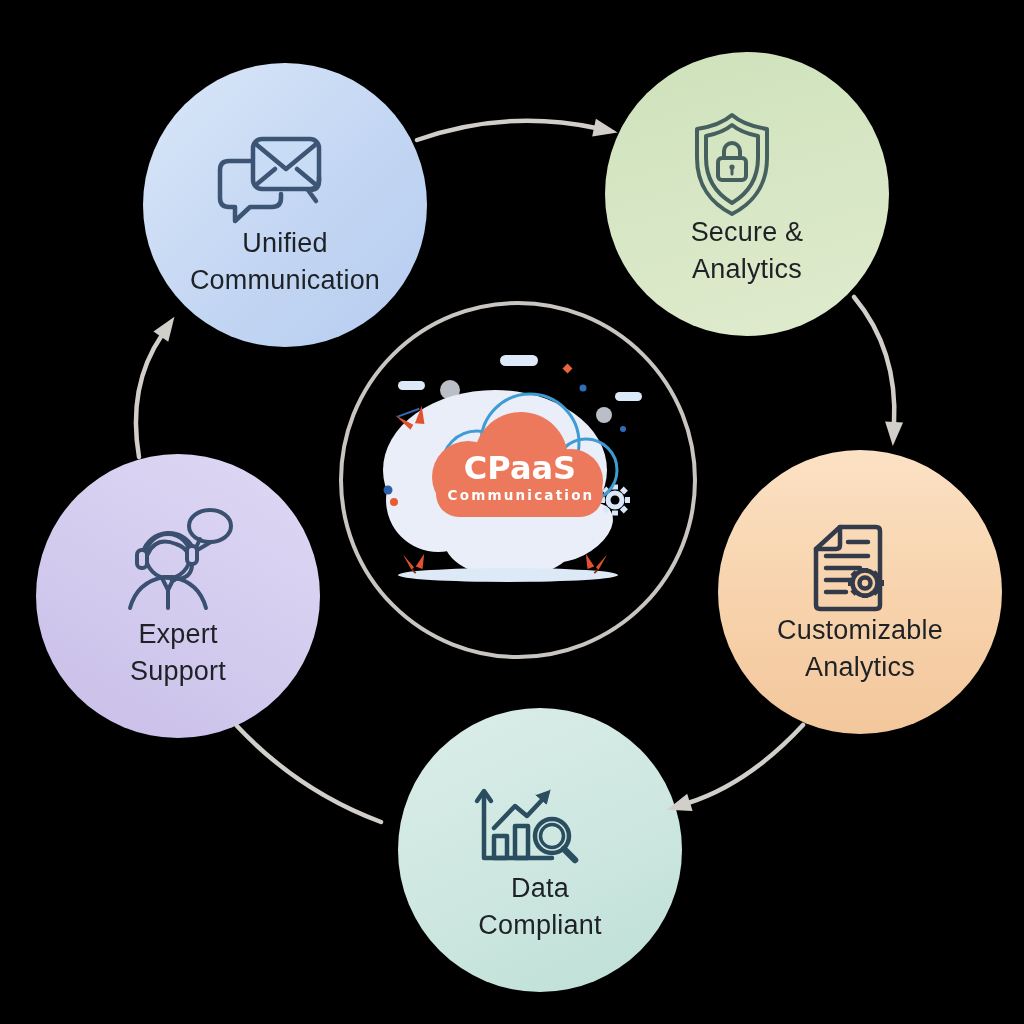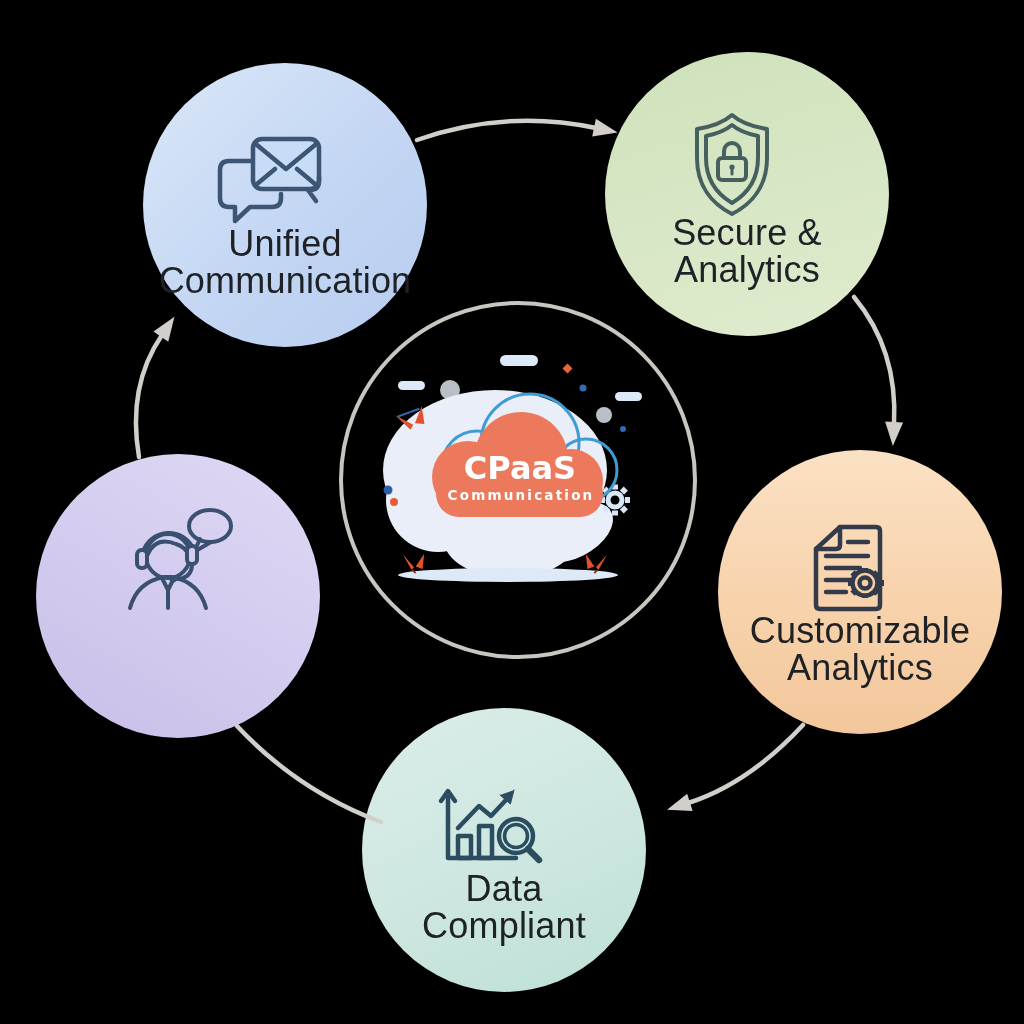--- a/index.html
+++ b/index.html
@@ -1,29 +1,29 @@
 <!DOCTYPE html>
 <html><head>
 <meta charset="utf-8">
 <title>CPaaS Communication Cycle Diagram</title>
 <style>
   html,body{margin:0;padding:0;background:#000;}
   body{width:1024px;height:1024px;overflow:hidden;font-family:"Liberation Sans",sans-serif;}
   .stage{position:relative;width:1024px;height:1024px;background:#000;}
   .node{position:absolute;width:284px;height:284px;border-radius:50%;}
   .node .label{position:absolute;top:162px;left:0;width:100%;text-align:center;
-    font-size:36px;line-height:37px;color:#1e2125;letter-spacing:.2px;}
+    font-size:27px;line-height:37px;color:#1e2125;letter-spacing:.2px;}
   .node .icon{position:absolute;}
   .node-unified{left:143px;top:63px;background:linear-gradient(135deg,#dae7f8 0%,#c3d6f3 55%,#b7cdf0 100%);}
   .node-unified .icon{left:68px;top:70px;}
   .node-secure{left:605px;top:52px;background:linear-gradient(165deg,#cfe2bb 0%,#d8e7c6 55%,#dfecce 100%);}
   .node-secure .icon{left:83px;top:58px;}
   .node-custom{left:718px;top:450px;background:linear-gradient(180deg,#fbe1c4 0%,#f7d2ab 55%,#f3c79c 100%);}
   .node-custom .icon{left:84px;top:70px;}
-  .node-data{left:362px;top:708px;background:linear-gradient(155deg,#dcede9 0%,#cde7e0 55%,#bddfd6 100%);}
+  .node-data{left:398px;top:708px;background:linear-gradient(155deg,#dcede9 0%,#cde7e0 55%,#bddfd6 100%);}
   .node-data .icon{left:72px;top:72px;}
   .node-expert{left:36px;top:454px;background:linear-gradient(210deg,#ded8f4 0%,#d3cbee 55%,#c8bde8 100%);}
   .node-expert .icon{left:76px;top:50px;}
   .overlay{position:absolute;left:0;top:0;pointer-events:none;}
   .logo-title{font-family:"DejaVu Sans",sans-serif;font-weight:bold;}
   .logo-sub{font-family:"DejaVu Sans",sans-serif;font-weight:bold;}
 </style>
 </head>
 <body>
 
@@ -113,20 +113,24 @@
         <path d="M31,48 A27,27 0 0 1 81,44"></path>
         <rect x="25" y="46" width="10" height="18" rx="4.5" fill="#d4cdee"></rect>
         <rect x="75" y="42" width="10" height="18" rx="4.5" fill="#d4cdee"></rect>
         <path d="M80,60 Q80,75 63,75"></path>
         <circle cx="61" cy="75" r="3.6" fill="#3a5070" stroke="none"></circle>
         <path d="M18,104 Q25,78 52,73 L60,73 Q87,78 94,104"></path>
         <path d="M50,74 L56,86 L62,74"></path>
         <path d="M56,86 V104"></path>
       </g>
     </svg>
+    <div class="label">
+      <div>Expert</div>
+      <div>Support</div>
+    </div>
   </div>
 
   <svg class="overlay" width="1024" height="1024" viewBox="0 0 1024 1024">
     <defs>
       <marker id="ah" markerUnits="userSpaceOnUse" markerWidth="30" markerHeight="26" refX="5" refY="13" orient="auto">
         <path d="M3,4 L27,13 L3,22 Z" fill="#d2cfcb"></path>
       </marker>
     </defs>
 
     <g fill="none" stroke="#d2cfcb" stroke-width="4.5" stroke-linecap="round">

